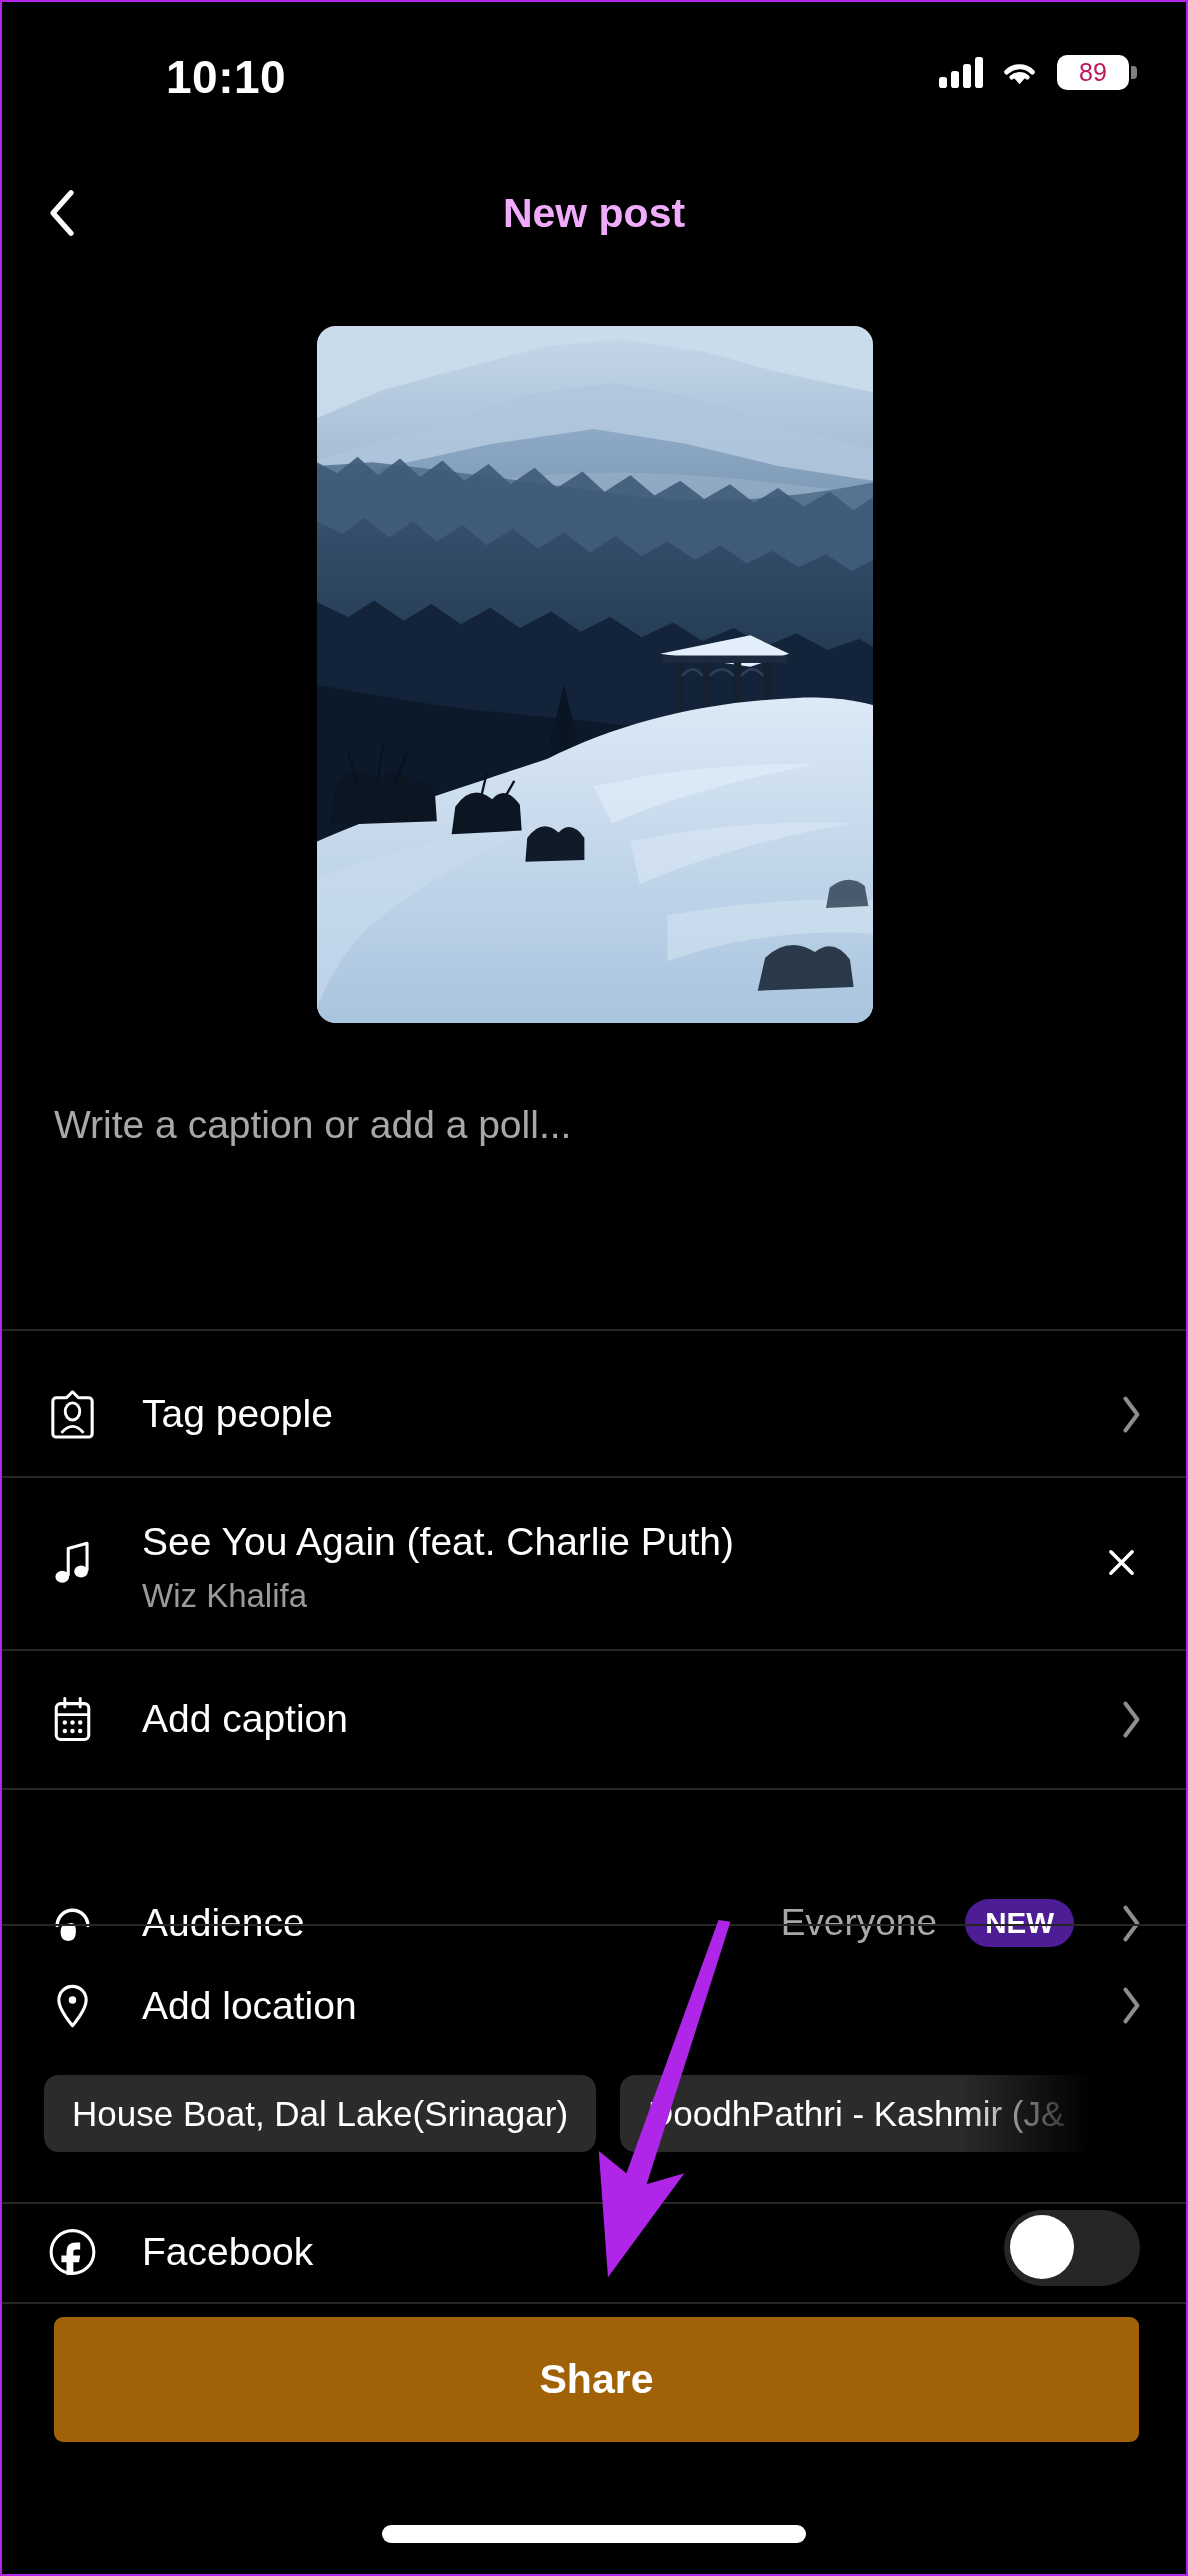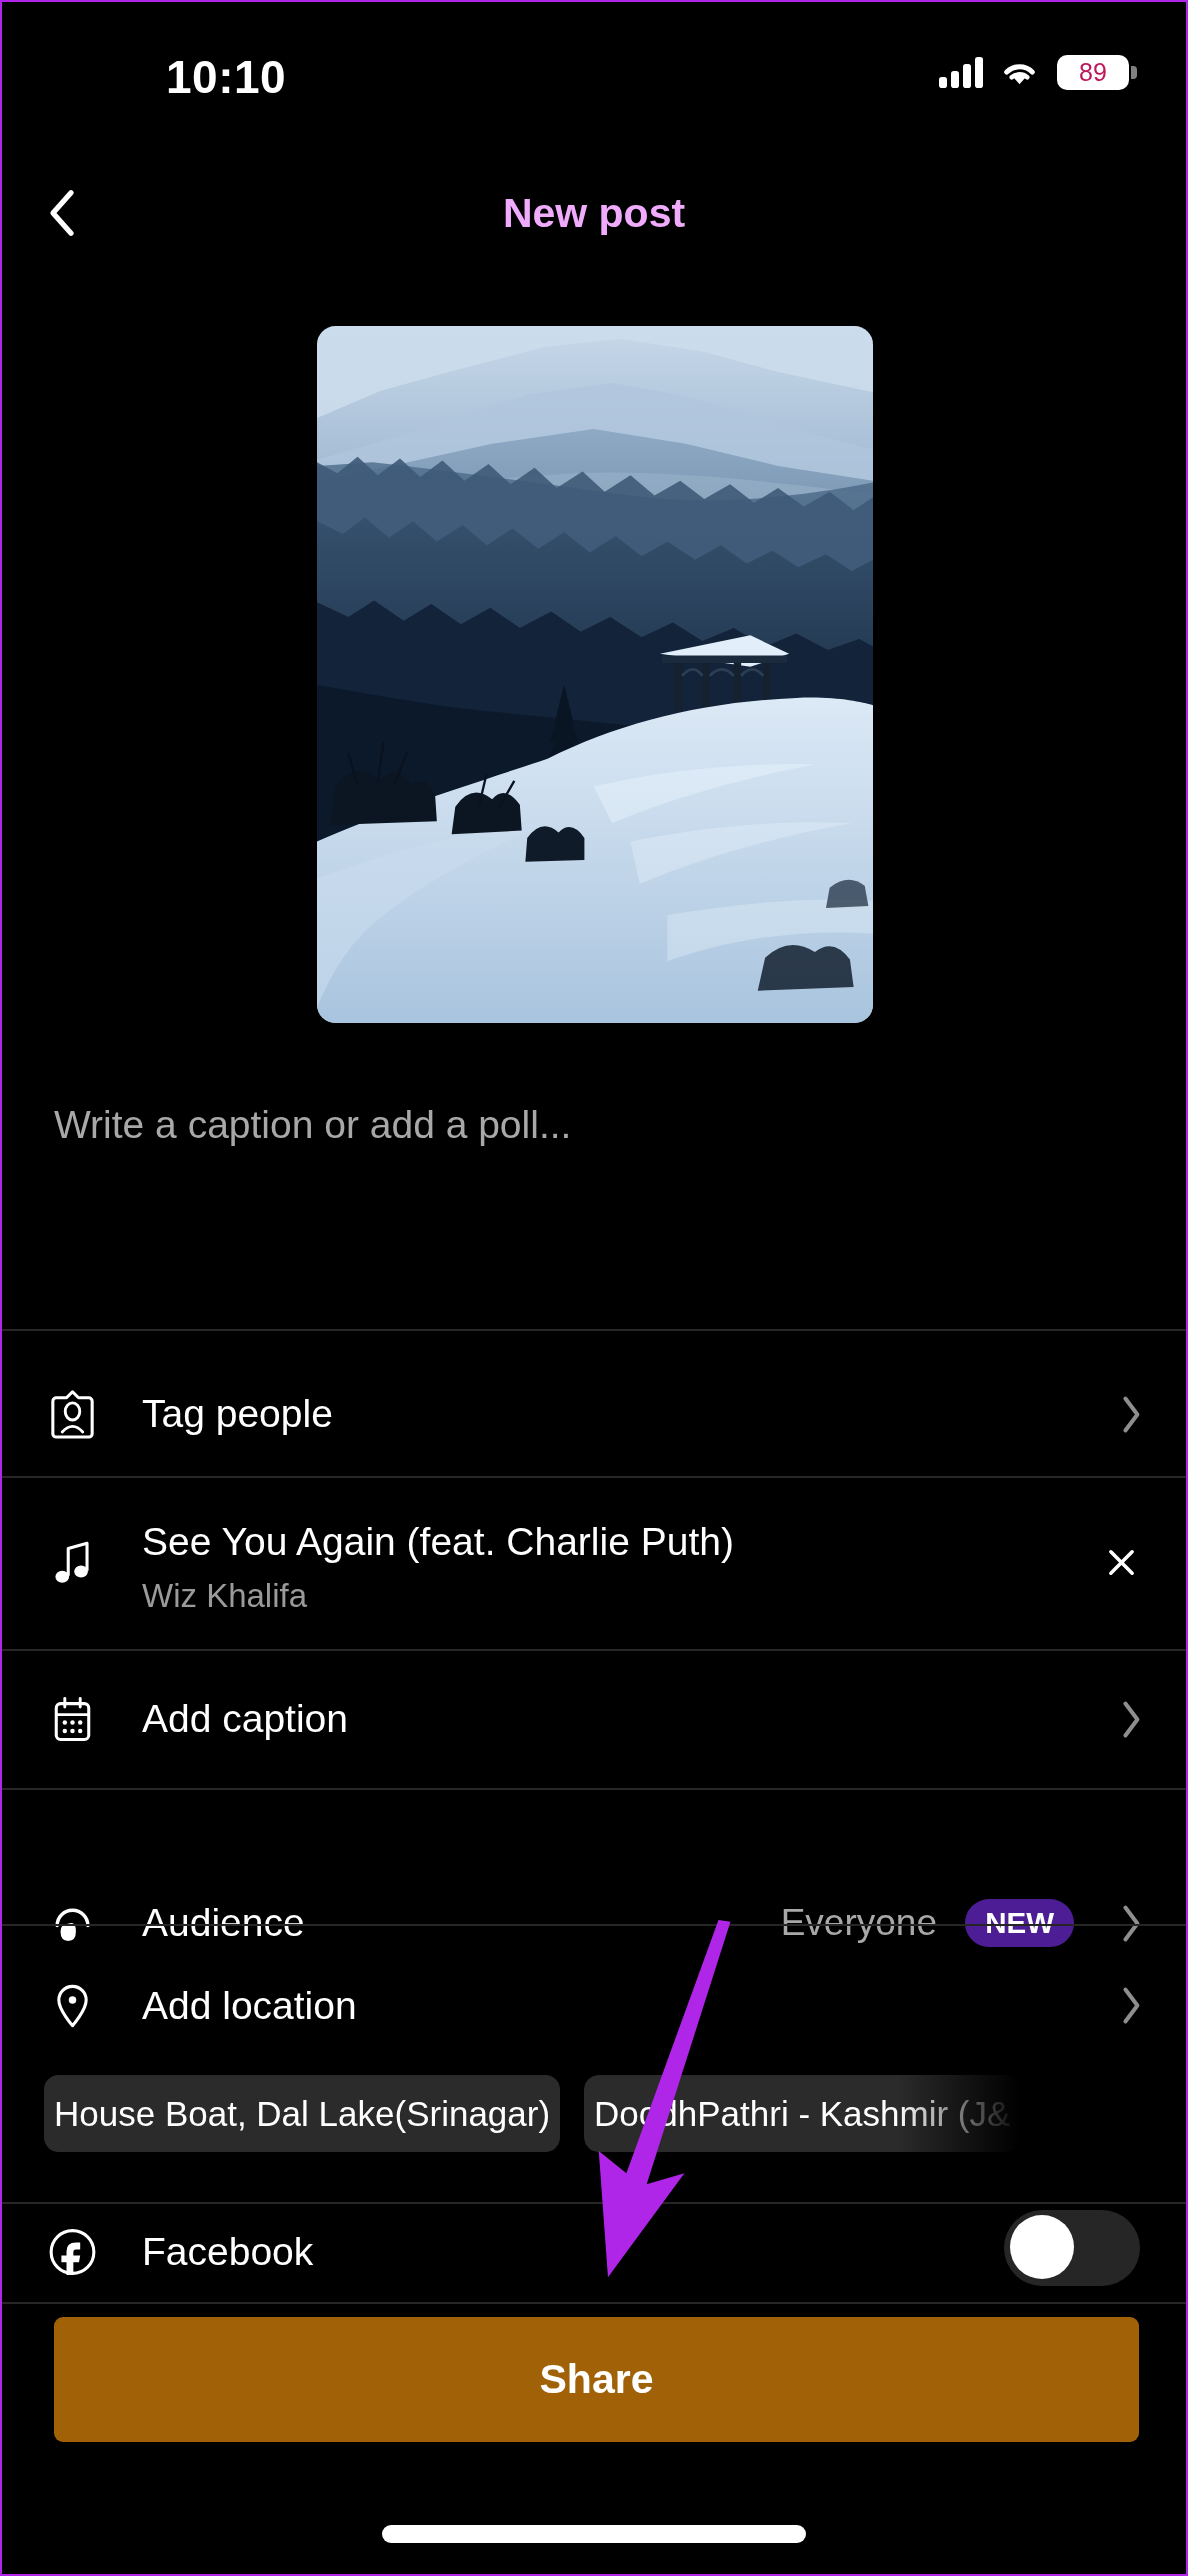--- a/index.html
+++ b/index.html
@@ -139,21 +139,21 @@
 
   
   #loc-chips {
     position:absolute; left:0; top:2070px;
     width:100%; height:83px;
     display:flex; gap:24px; padding-left:42px;
     overflow:hidden; align-items:center;
   }
   .chip {
     background:#2b2b2b; border-radius:14.7px;
-    padding:0 10px; height:77px;
+    padding:0 28px; height:77px;
     display:flex; align-items:center;
     font-size:35px; color:#fff; white-space:nowrap;
     flex:0 0 auto;
   }
   .chip.truncated {
     -webkit-mask-image:linear-gradient(to right,#000 72%,transparent 100%);
     mask-image:linear-gradient(to right,#000 72%,transparent 100%);
   }
 
   

